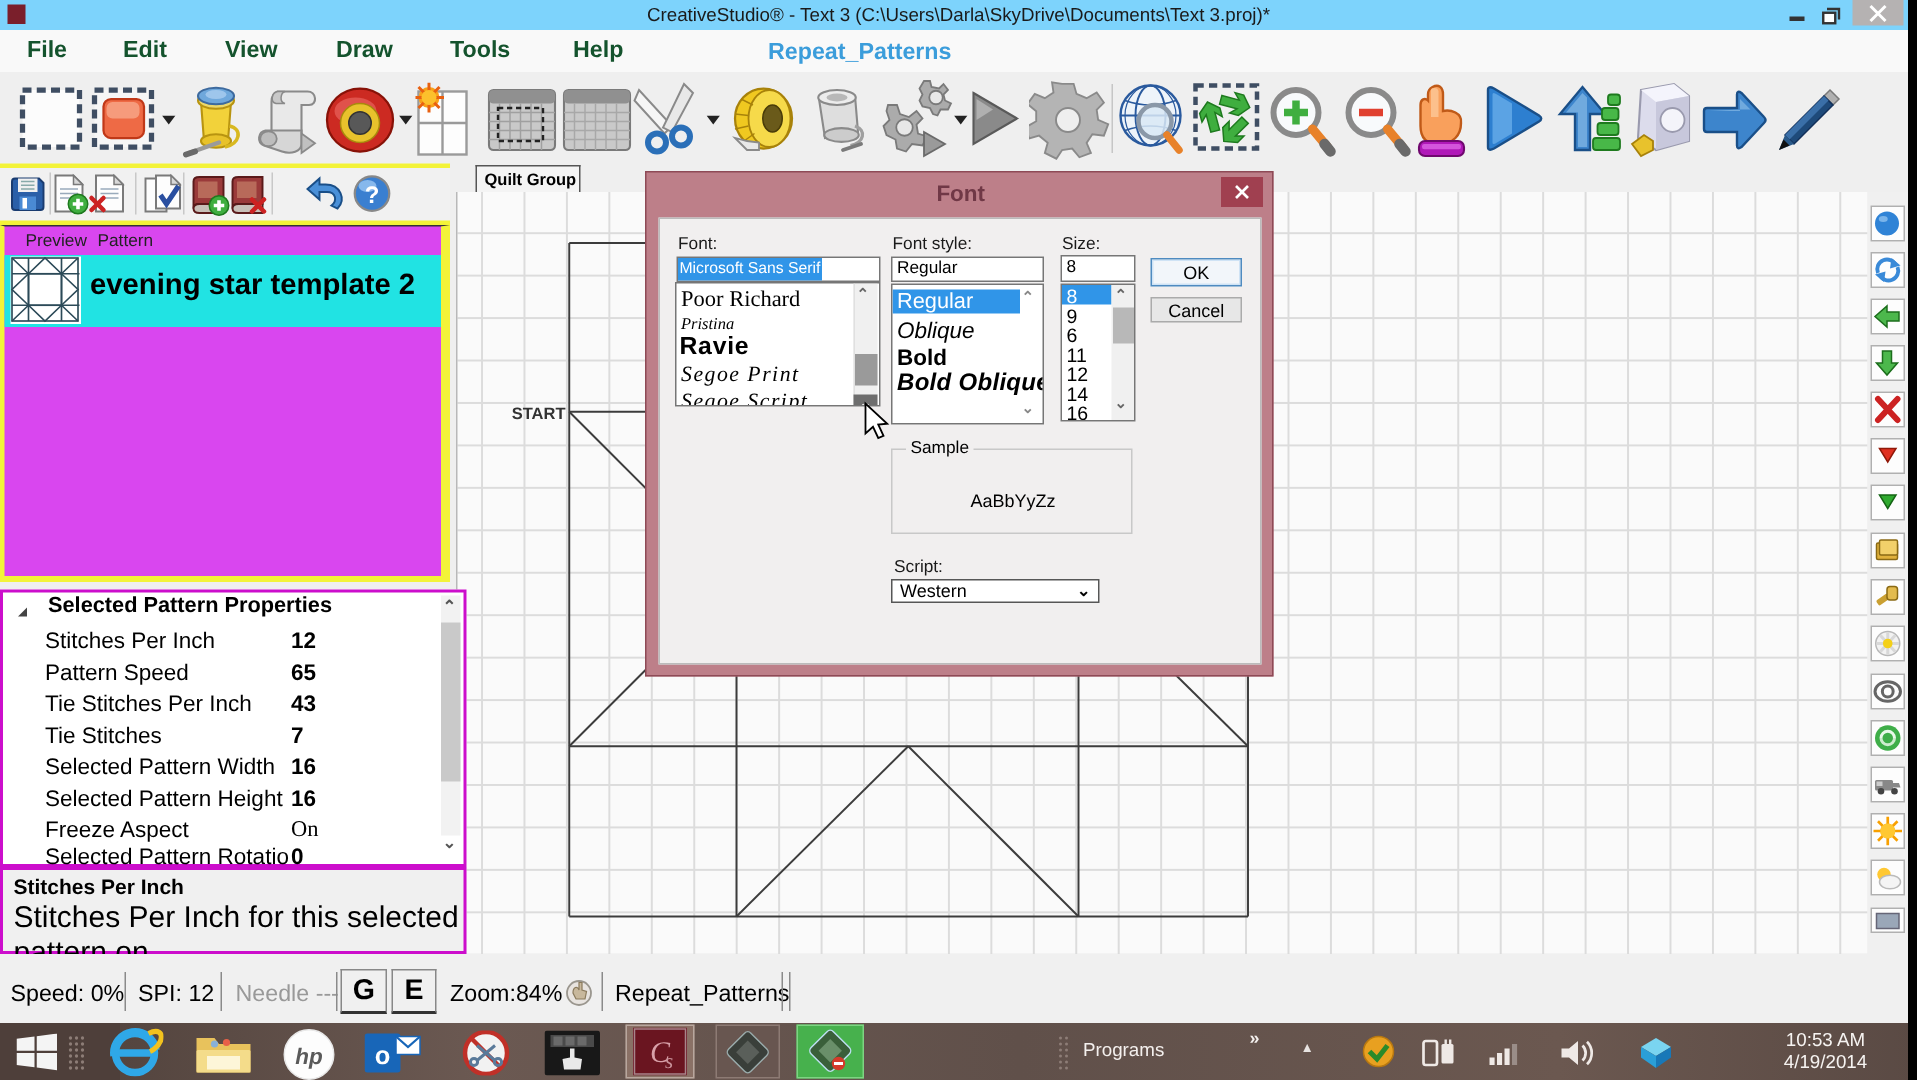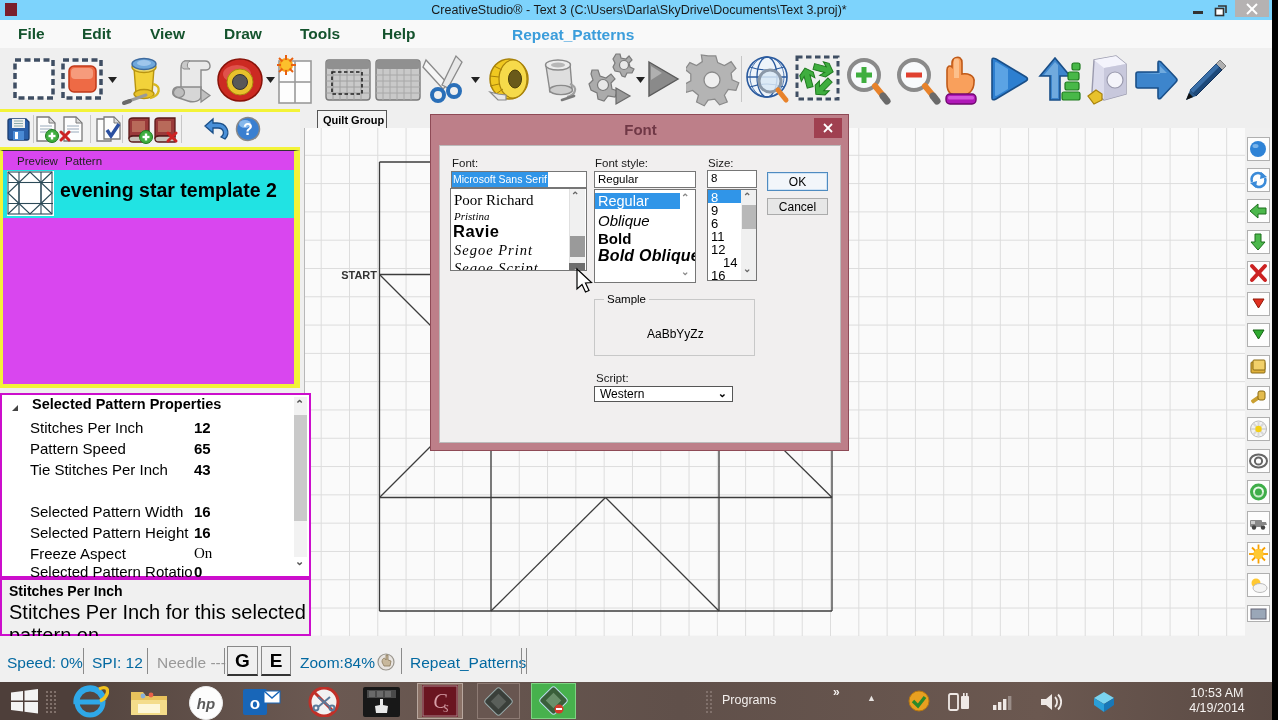--- a/index.html
+++ b/index.html
@@ -9,21 +9,21 @@
 #title{position:absolute;left:0;top:3px;width:1278px;text-align:center;font-size:12.5px;color:#1a1a1a;}
 #menubar{position:absolute;left:0;top:20px;width:1278px;height:28px;background:#f9f9f9;}
 .menu{position:absolute;top:5px;font-weight:bold;font-size:15.5px;color:#14532d;}
 #toolbar{position:absolute;left:0;top:48px;width:1278px;height:61px;background:#efefef;}
 #row2{z-index:5;position:absolute;left:0;top:109px;width:300px;height:41px;background:#f1f1f1;border-top:3px solid #f3f338;border-bottom:3px solid #f3f338;}
 #prevpanel{z-index:5;position:absolute;left:0;top:150px;width:300px;height:238px;background:#d946ef;border-left:3px solid #f3f338;border-right:6px solid #f3f338;border-bottom:4px solid #f3f338;border-top:1.5px solid #333;}
 #cyanrow{position:absolute;left:0;top:19px;width:291px;height:48px;background:#21e3e3;}
 #proppanel{z-index:5;position:absolute;left:0;top:393px;width:311px;height:185px;background:#fff;border:2.5px solid #cc0ecc;}
 #descpanel{z-index:5;position:absolute;left:0;top:578px;width:311px;height:58px;background:#f0f0f0;border:2.5px solid #cc0ecc;}
 #statusbar{z-index:6;position:absolute;left:0;top:636px;width:1278px;height:46px;background:#f0f0f0;}
-.sbtext{position:absolute;top:18px;font-size:15.5px;color:#0369a1;}
+.sbtext{position:absolute;top:18px;font-size:15.5px;color:#000000;}
 .sbsep{position:absolute;top:12px;width:1px;height:26px;background:#8a8a8a;}
 #taskbar{z-index:7;position:absolute;left:0;top:682px;width:1278px;height:38px;background:#5d4c46;}
 #tabrow{position:absolute;left:304px;top:110px;width:941px;height:18px;background:#efefef;}
 #qtab{position:absolute;left:13px;top:0px;width:70px;height:18px;background:#f4f4f4;border:1px solid #555;border-bottom:none;font-weight:bold;font-size:11px;padding:3px 0 0 5px;white-space:nowrap;}
 #canvas{position:absolute;left:304px;top:128px;width:941px;height:509px;border-left:1px solid #b8b8b8;background:#fafafa;
  background-image:linear-gradient(to right,#dcdcdc 1px,transparent 1px),linear-gradient(to bottom,#dcdcdc 1px,transparent 1px);
  background-size:28.3px 28.3px;background-position:15.7px -1.5px;}
 #sidebar{position:absolute;left:1245px;top:128px;width:27px;height:517px;background:#f0f0f0;}
 .sbbtn{position:absolute;left:2px;width:23px;height:24px;background:#fdfdfd;border:1px solid #b0b0b0;}
 #blackstrip{z-index:20;position:absolute;left:1272px;top:0;width:6px;height:720px;background:#000;}
@@ -379,20 +379,24 @@
       <span class="pv">12</span>
     </div>
   <div class="prow" style="top:45px;">
       <span class="pl">Pattern Speed</span>
       <span class="pv">65</span>
     </div>
   <div class="prow" style="top:66px;">
       <span class="pl">Tie Stitches Per Inch</span>
       <span class="pv">43</span>
     </div>
+  <div class="prow" style="top:87px;">
+      <span class="pl">Tie Stitches</span>
+      <span class="pv">7</span>
+    </div>
   <div class="prow" style="top:108px;">
       <span class="pl">Selected Pattern Width</span>
       <span class="pv">16</span>
     </div>
   <div class="prow" style="top:129px;">
       <span class="pl">Selected Pattern Height</span>
       <span class="pv">16</span>
     </div>
   <div class="prow" style="top:150px;">
       <span class="pl">Freeze Aspect</span>
@@ -715,21 +719,21 @@
       <div class="abs" style="left:86px;top:76px;font-size:10px;color:#888;font-weight:bold;">⌄</div>
     </div>
     <div class="dlabel" style="left:268px;top:11px;">Size:</div>
     <div class="dbox" style="left:267px;top:24px;width:50px;height:18px;font-size:11.5px;padding:1px 3px;">8</div>
     <div class="dbox" style="left:267px;top:43px;width:50px;height:92px;overflow:hidden;font-size:13px;">
       <div class="abs sel" style="left:0;top:0px;width:33px;height:13px;padding-left:3px;">8</div>
       <div class="abs" style="left:3px;top:13px;">9</div>
       <div class="abs" style="left:3px;top:26px;">6</div>
       <div class="abs" style="left:3px;top:39px;">11</div>
       <div class="abs" style="left:3px;top:52px;">12</div>
-      <div class="abs" style="left:15px;top:65px;">14</div>
+      <div class="abs" style="left:3px;top:65px;">14</div>
       <div class="abs" style="left:3px;top:78px;">16</div>
       <div class="abs" style="left:33px;top:0;width:15px;height:90px;background:#f0f0f0;"></div>
       <div class="abs" style="left:35px;top:1px;font-size:10px;color:#666;font-weight:bold;">⌃</div>
       <div class="abs" style="left:34px;top:15px;width:14px;height:24px;background:#b8b8b8;"></div>
       <div class="abs" style="left:35px;top:73px;font-size:10px;color:#666;font-weight:bold;">⌄</div>
     </div>
     <div class="abs" style="left:327px;top:26px;width:61px;height:19px;background:#f2f6fa;border:1px solid #4f8bc0;box-shadow:inset 0 0 0 1px #cfe3f5;text-align:center;font-size:12px;line-height:19px;">OK</div>
     <div class="abs" style="left:327px;top:52px;width:61px;height:17px;background:#e7e7e7;border:1px solid #ababab;text-align:center;font-size:12px;line-height:16px;">Cancel</div>
     <div class="grp" style="left:154px;top:153px;width:161px;height:57px;">
       <div class="abs" style="left:9px;top:-7px;background:#f1efef;padding:0 3px;font-size:11.5px;">Sample</div>

